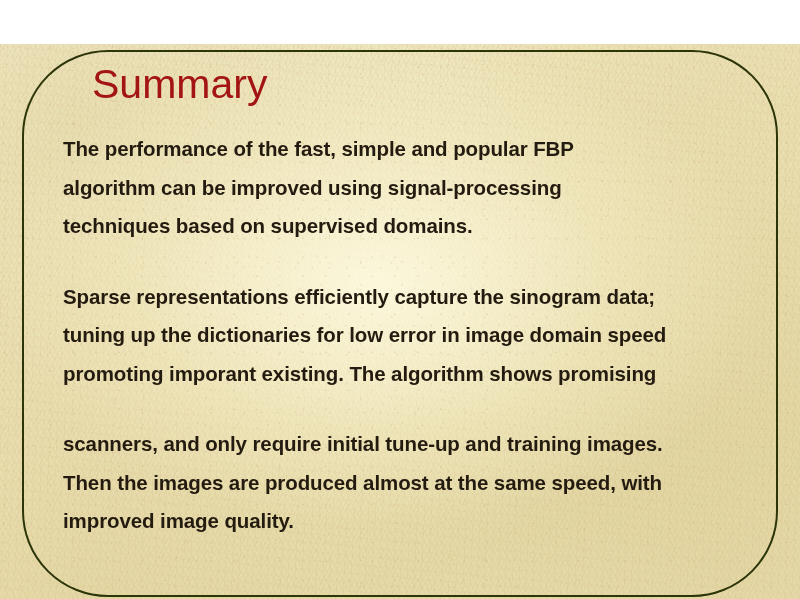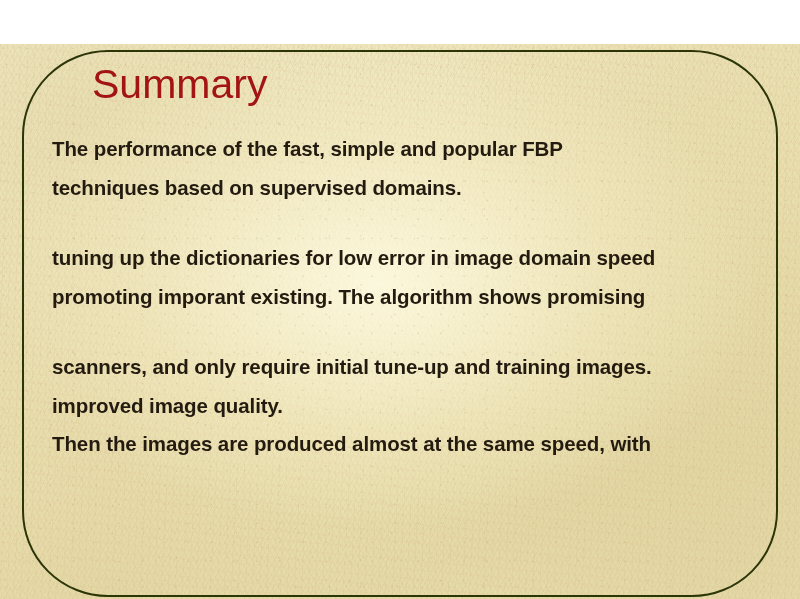--- a/index.html
+++ b/index.html
@@ -67,21 +67,21 @@
     top: 16px;
     font-size: 41px;
     line-height: 48px;
     color: #a31414;
     letter-spacing: 0px;
     white-space: nowrap;
   }
 
   #body-blocks {
     position: absolute;
-    left: 52px;
+    left: 63px;
     top: 86px;
     width: 690px;
   }
 
   .para {
     margin: 0 0 32px 0;
     font-size: 20.5px;
     line-height: 38.5px;
     font-weight: 700;
     color: #241b10;
@@ -120,30 +120,32 @@
   <div id="grain"></div>
 
   <div id="frame"></div>
 
   <div id="title">Summary</div>
 
   <div id="body-blocks">
 
     <p class="para">
       <span class="ln">The performance of the fast, simple and popular FBP</span>
+      <span class="ln">algorithm can be improved using signal-processing</span>
       <span class="ln">techniques based on supervised domains.</span>
     </p>
 
     <p class="para">
+      <span class="ln">Sparse representations efficiently capture the sinogram data;</span>
       <span class="ln">tuning up the dictionaries for low error in image domain speed</span>
       <span class="ln">promoting imporant existing. The algorithm shows promising</span>
     </p>
 
     <p class="para">
       <span class="ln">scanners, and only require initial tune-up and training images.</span>
+      <span class="ln">Then the images are produced almost at the same speed, with</span>
       <span class="ln">improved image quality.</span>
-      <span class="ln">Then the images are produced almost at the same speed, with</span>
     </p>
 
   </div>
 
 
 </div>
 
 </body></html>

